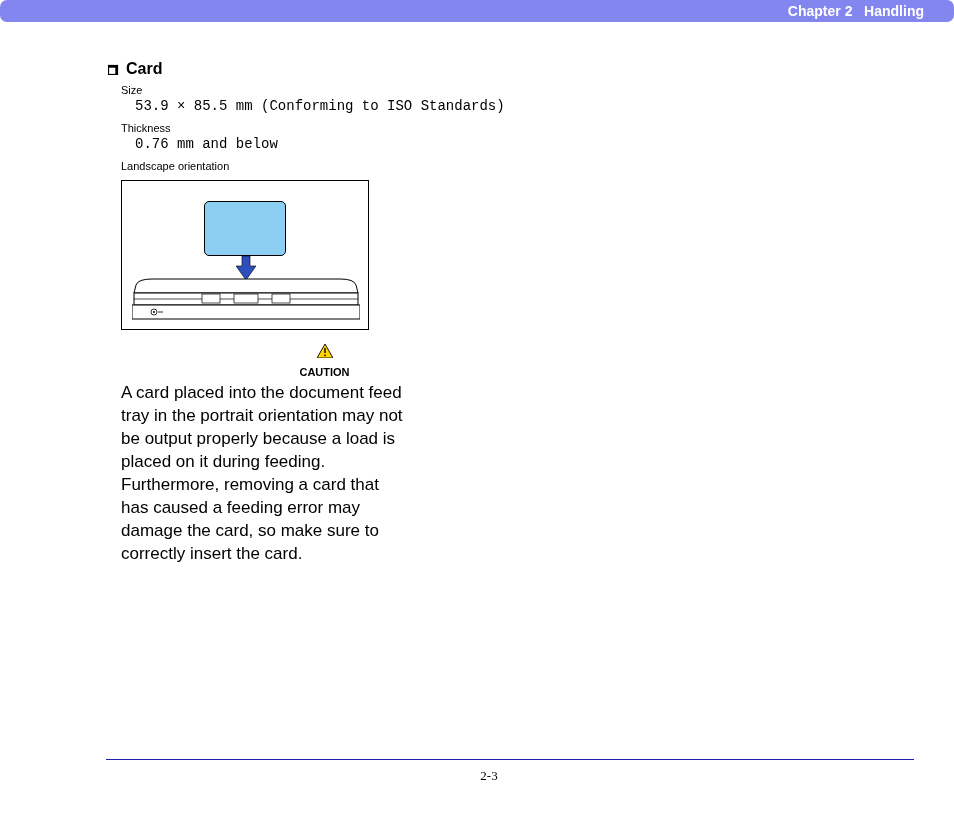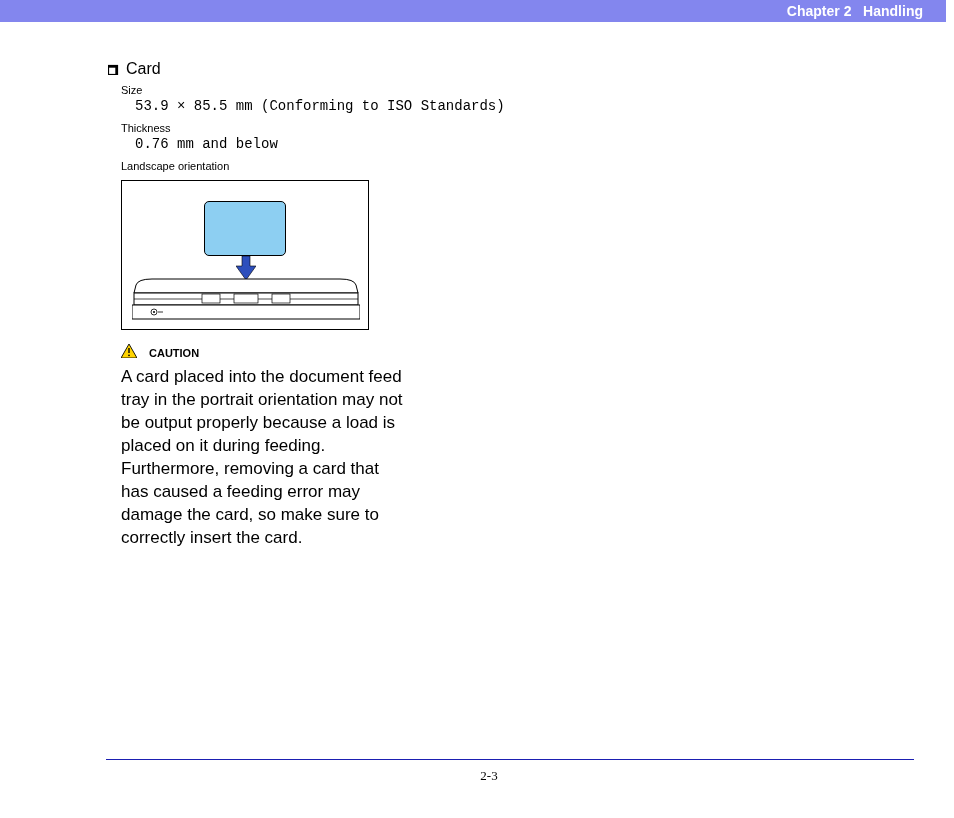--- a/index.html
+++ b/index.html
@@ -8,27 +8,28 @@
       height: 818px;
       font-family: "Times New Roman", Times, serif;
       position: relative;
       background: #fff;
       color: #000;
     }
     .header-bar {
       position: absolute;
       top: 0;
       left: 0;
-      right: 8px;
+      right: 0;
       height: 22px;
       background: #8386ee;
       display: flex;
       align-items: center;
       justify-content: flex-end;
-      padding-right: 23px;
+      padding-right: 30px;
+      border-radius: 7px;
     }
     .header-text {
       font-family: Arial, Helvetica, sans-serif;
       font-weight: bold;
       color: #fff;
       font-size: 14px;
     }
     .content {
       position: absolute;
       top: 60px;
@@ -43,21 +44,21 @@
     }
     .checkbox-icon {
       width: 12px;
       height: 11px;
       position: relative;
       display: inline-block;
     }
     .checkbox-icon svg { display: block; }
     .section-title {
       font-family: Arial, Helvetica, sans-serif;
-      font-weight: normal;
+      font-weight: bold;
       font-size: 16px;
     }
     .spec-label {
       font-family: Arial, Helvetica, sans-serif;
       font-size: 11px;
       margin-left: 13px;
       margin-top: 4px;
     }
     .spec-value {
       font-family: Liberation Mono, monospace;
@@ -95,21 +96,22 @@
       position: absolute;
       top: 96px;
       left: 10px;
       right: 10px;
     }
     .caution-line {
       margin-left: 13px;
       margin-top: 14px;
       display: flex;
       align-items: center;
-      gap: 12px;
+      gap: 4px;
+      flex-direction: column;
     }
     .warn-triangle { display: inline-block; }
     .caution-label {
       font-family: Arial, Helvetica, sans-serif;
       font-size: 11px;
       font-weight: bold;
     }
     .caution-text {
       margin-left: 13px;
       margin-top: 4px;

